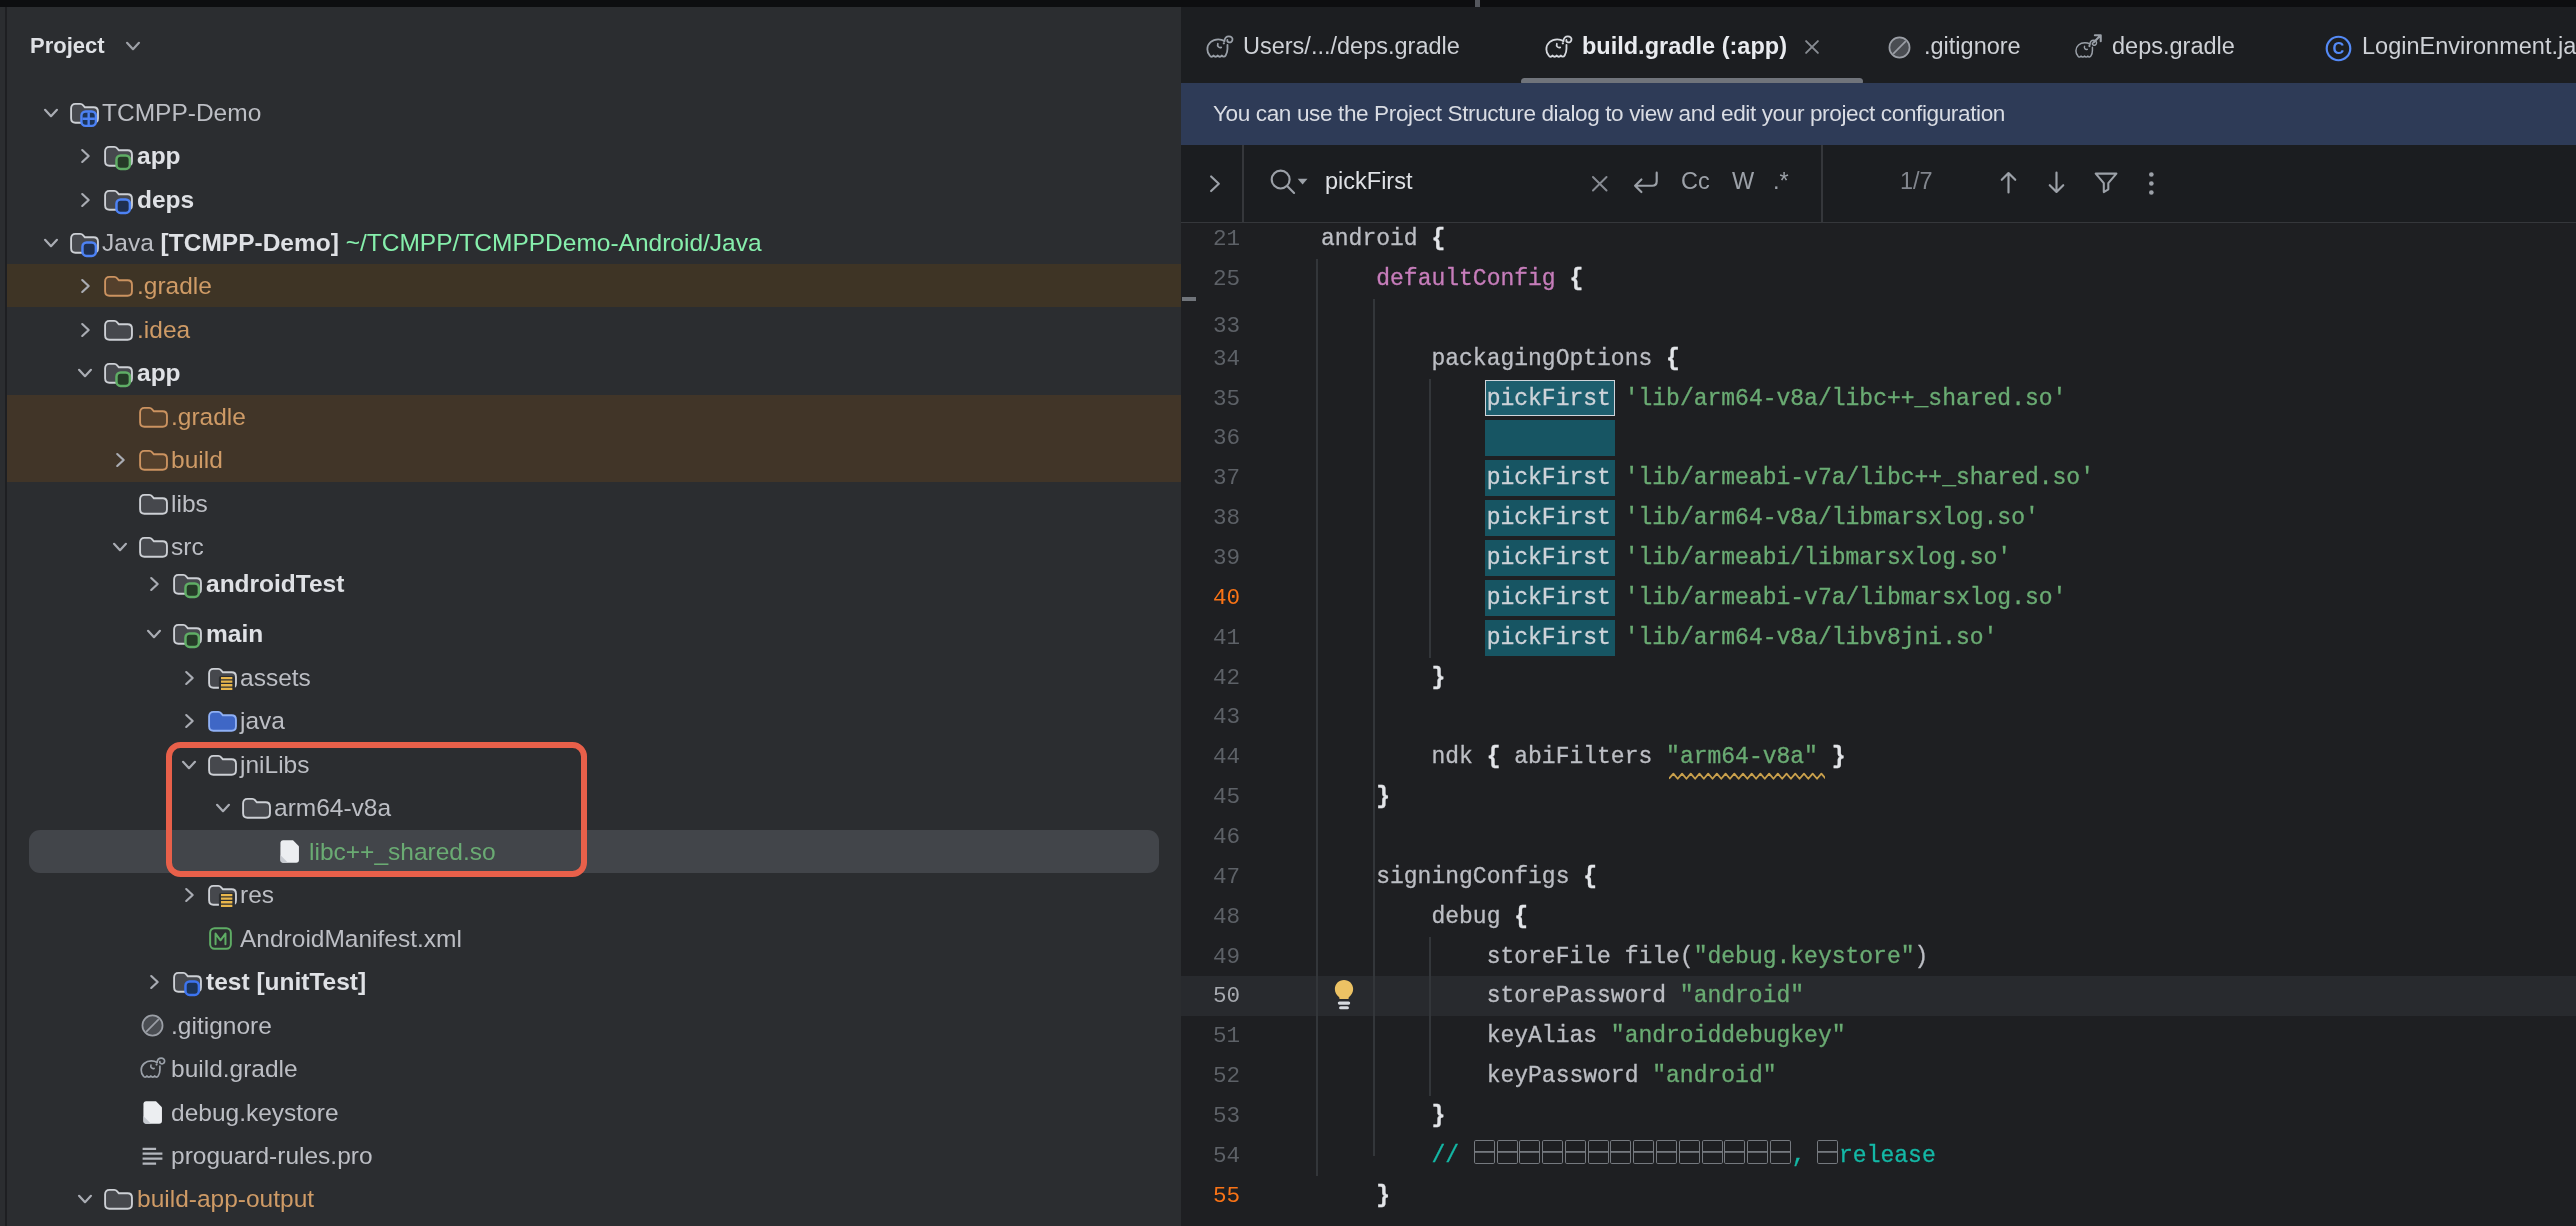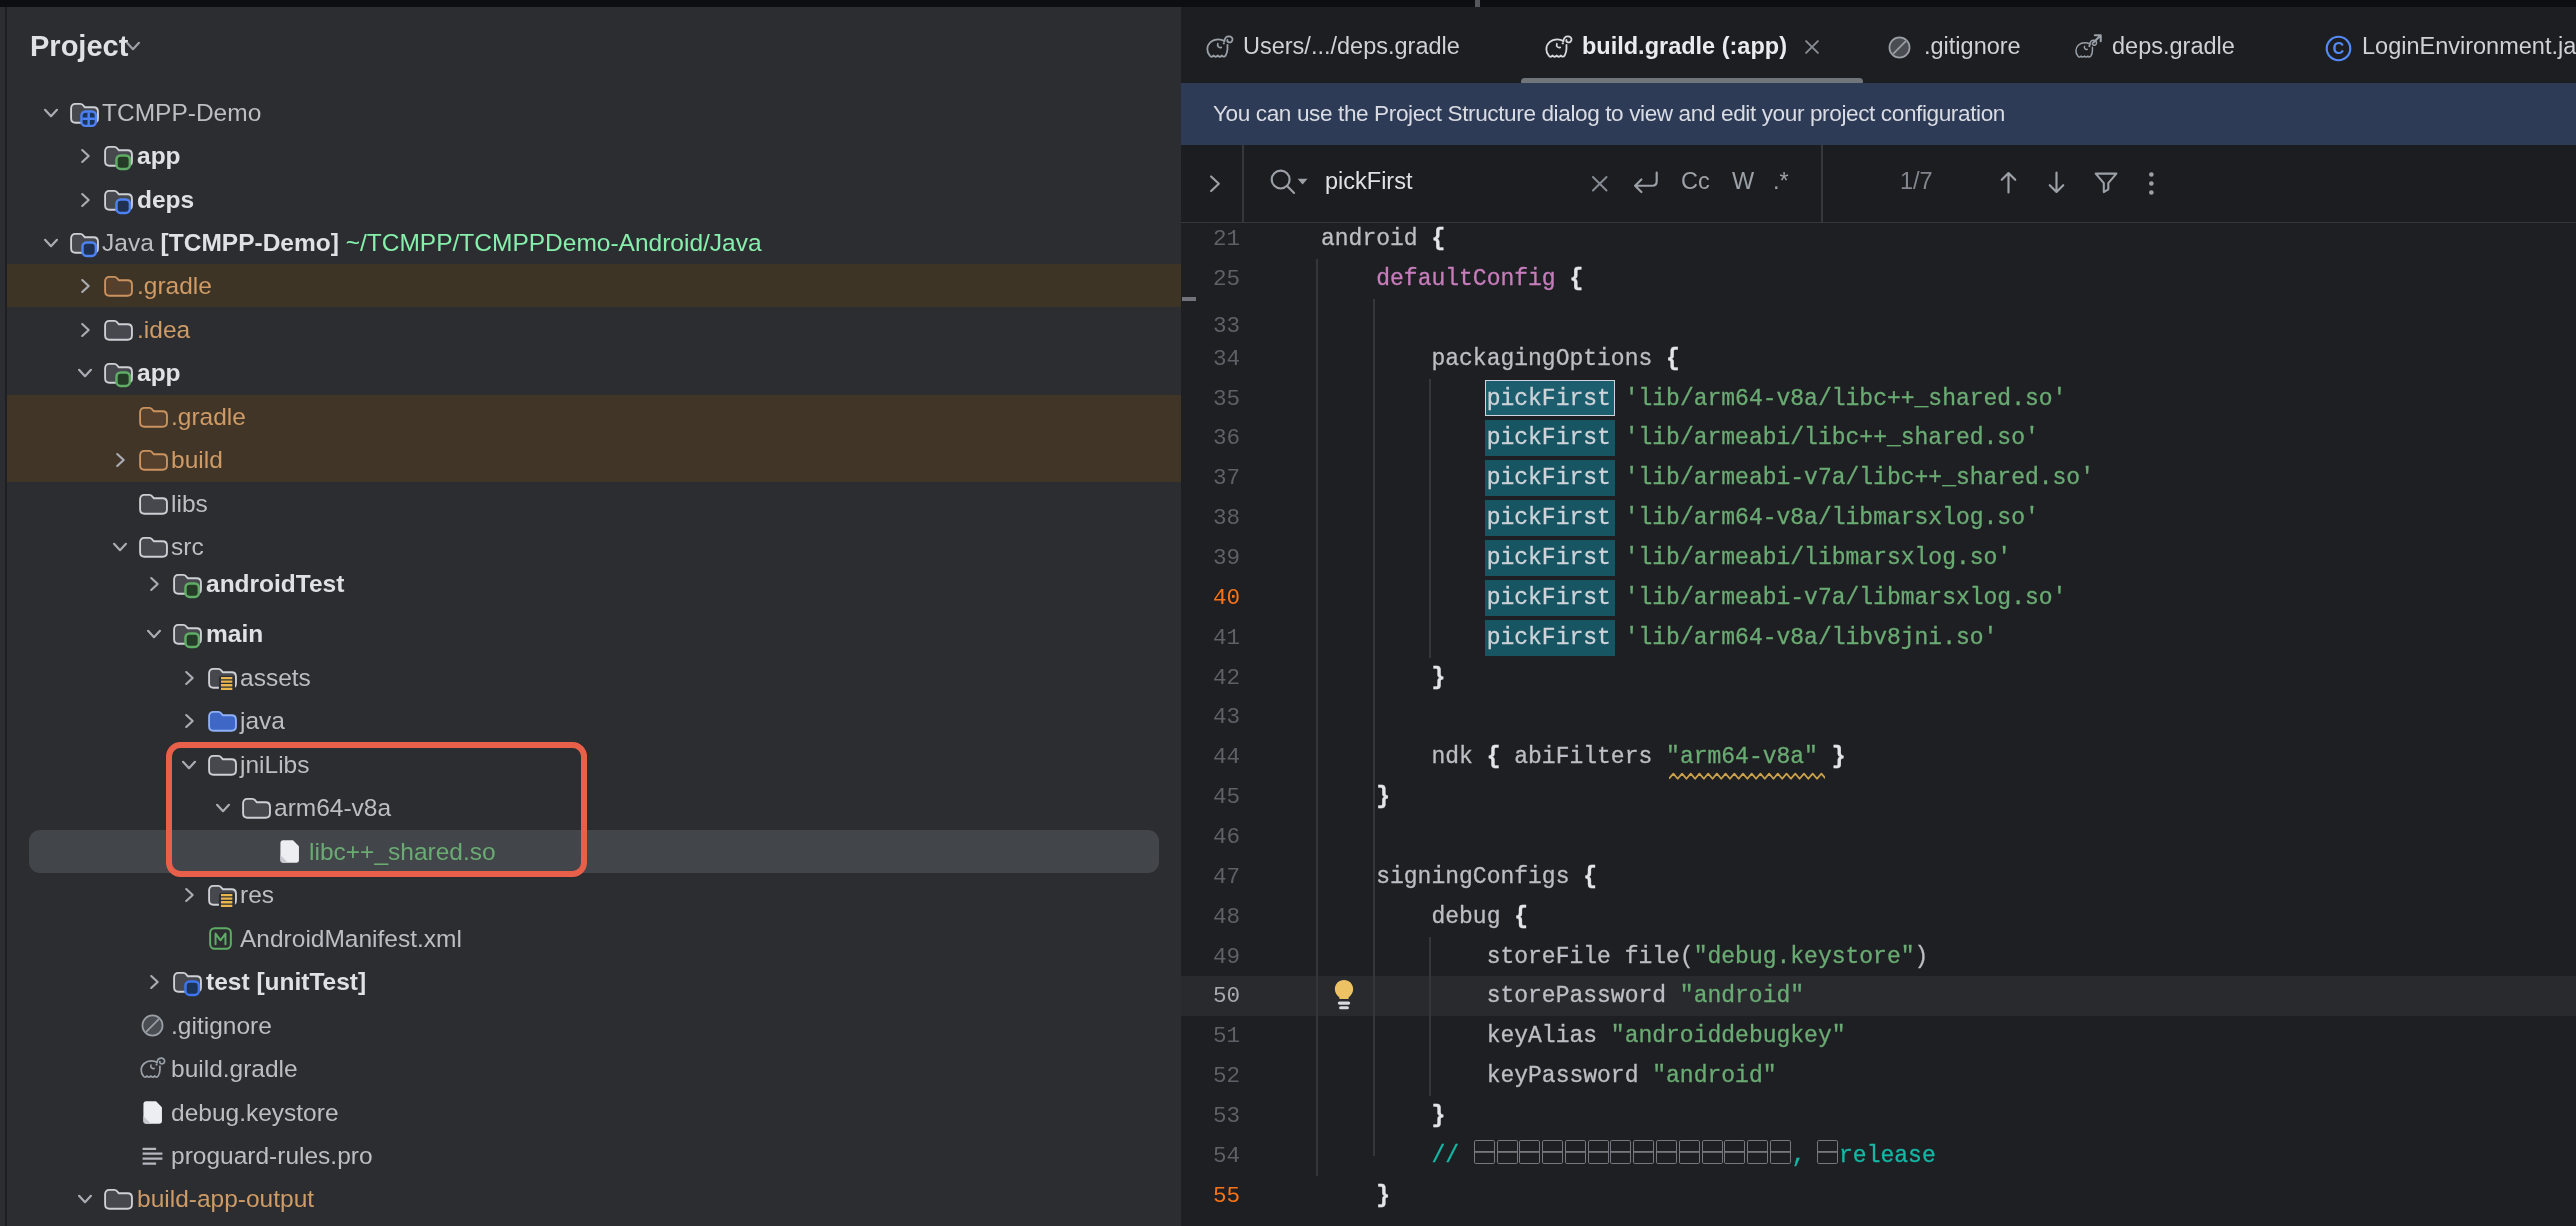--- a/index.html
+++ b/index.html
@@ -1,20 +1,20 @@
 <!DOCTYPE html>
 <html style="font-size:14.5px"><head><meta charset="utf-8"><style>
 html,body{margin:0;padding:0;background:#1e1f22;}
 #app{position:relative;width:2576px;height:1226px;overflow:hidden;background:#1e1f22;font-family:"Liberation Sans",sans-serif;}
 .abs{position:absolute;}
 #topbar{left:0;top:0;width:2576px;height:7.2px;background:#0d0e10;}
 #toptick{left:1475px;top:0;width:5.4px;height:7.2px;background:#54575d;}
 #panel{left:0;top:7.2px;width:1181px;height:1219px;background:#2b2d30;}
 #panelline{left:5.4px;top:7.2px;width:1.8px;height:1219px;background:#1e1f22;}
-#projhdr{left:30px;top:26px;height:40px;line-height:40px;font-size:29px;font-weight:bold;color:#dfe1e5;}
+#projhdr{left:30px;top:26px;height:40px;line-height:40px;font-size:22px;font-weight:bold;color:#dfe1e5;}
 .band{left:7.2px;width:1174px;}
 #band1{top:264px;height:43px;background:#3e3425;}
 #band2{top:395px;height:87px;background:#413528;}
 #selband{left:29px;width:1130px;top:830px;height:43px;background:#42454a;border-radius:11px;}
 .row{position:absolute;height:43px;font-size:24.5px;color:#bcbec4;}
 .row .lbl{position:absolute;top:0;height:43px;line-height:43px;white-space:pre;}
 .bold{font-weight:bold;color:#dfe1e5;}
 .orange{color:#cf9b66;}
 .green{color:#6aab73;}
 .gray{color:#86efac;}
@@ -411,21 +411,20 @@
 <div class="abs srch" style="left:1485px;top:420px"></div>
 <div class="abs srch" style="left:1485px;top:460px"></div>
 <div class="abs srch" style="left:1485px;top:500px"></div>
 <div class="abs srch" style="left:1485px;top:540px"></div>
 <div class="abs srch" style="left:1485px;top:580px"></div>
 <div class="abs srch" style="left:1485px;top:620px"></div>
 <div class="cl" style="top:219px">android <span class="br">{</span></div>
 <div class="cl" style="top:259px">    <span class="pink">defaultConfig</span> <span class="br">{</span></div>
 <div class="cl" style="top:339px">        packagingOptions <span class="br">{</span></div>
 <div class="cl" style="top:379px">            <span style="color:#ced3d9">pickFirst</span> <span class="str">'lib/arm64-v8a/libc++_shared.so'</span></div>
-<div class="cl" style="top:418px">            <span style="color:#ced3d9">pickFirst</span> <span class="str">'lib/armeabi/libc++_shared.so'</span></div>
 <div class="cl" style="top:458px">            <span style="color:#ced3d9">pickFirst</span> <span class="str">'lib/armeabi-v7a/libc++_shared.so'</span></div>
 <div class="cl" style="top:498px">            <span style="color:#ced3d9">pickFirst</span> <span class="str">'lib/arm64-v8a/libmarsxlog.so'</span></div>
 <div class="cl" style="top:538px">            <span style="color:#ced3d9">pickFirst</span> <span class="str">'lib/armeabi/libmarsxlog.so'</span></div>
 <div class="cl" style="top:578px">            <span style="color:#ced3d9">pickFirst</span> <span class="str">'lib/armeabi-v7a/libmarsxlog.so'</span></div>
 <div class="cl" style="top:618px">            <span style="color:#ced3d9">pickFirst</span> <span class="str">'lib/arm64-v8a/libv8jni.so'</span></div>
 <div class="cl" style="top:658px">        <span class="br">}</span></div>
 <div class="cl" style="top:737px">        ndk <span class="br">{</span> abiFilters <span class="str squig">"arm64-v8a"</span> <span class="br">}</span></div>
 <div class="cl" style="top:777px">    <span class="br">}</span></div>
 <div class="cl" style="top:857px">    signingConfigs <span class="br">{</span></div>
 <div class="cl" style="top:897px">        debug <span class="br">{</span></div>

